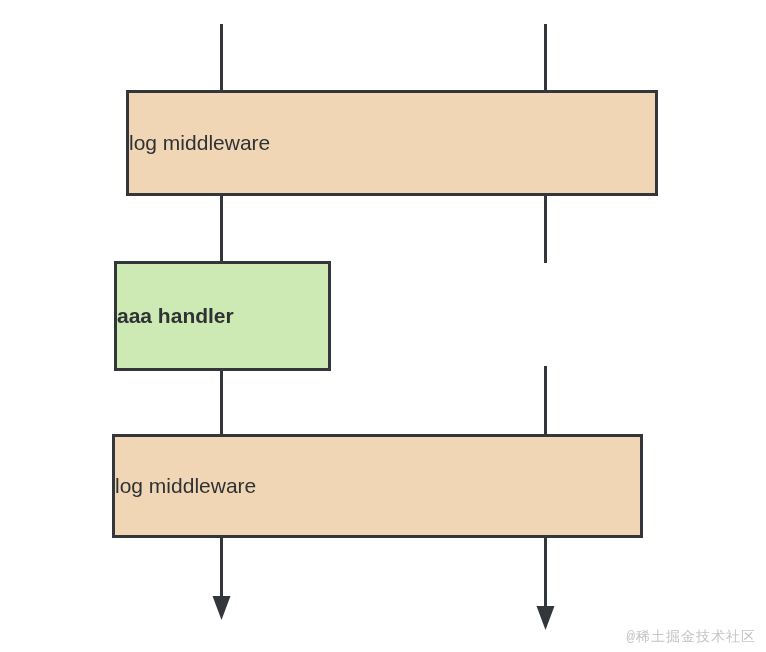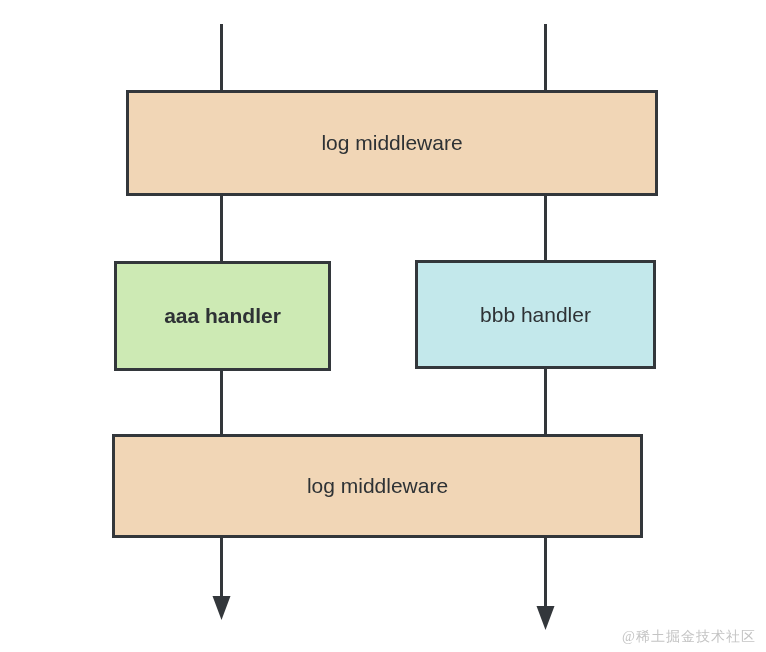--- a/index.html
+++ b/index.html
@@ -23,37 +23,37 @@
     stroke-width: 3;
     fill: none;
   }
   .arrowhead { fill: var(--color-line, #33373b); stroke: none; }
   .node {
     position: absolute;
     box-sizing: border-box;
     border: 3px solid var(--color-node_border, #33373b);
     display: flex;
     align-items: center;
-    justify-content: center;
+    justify-content: flex-start;
     font-size: 21px;
     color: var(--color-text, #2e3235);
     text-align: center;
   }
   .node-log-top    { left: 126px; top: 90px;  width: 532px; height: 106px; }
   .node-aaa        { left: 114px; top: 261px; width: 217px; height: 110px; font-weight: bold; }
   .node-bbb        { left: 415px; top: 260px; width: 241px; height: 109px; }
   .node-log-bottom { left: 112px; top: 434px; width: 531px; height: 104px; }
   .watermark {
     position: absolute;
     right: 10px;
     bottom: 6px;
     font-size: 14px;
     letter-spacing: 1px;
     color: var(--color-watermark, #c4c4c4);
-    font-family: Liberation Serif, serif;
+    font-family: Liberation Mono, monospace;
   }
 </style>
 </head>
 <body>
 
 <div class="stage">
 
   <svg class="connectors" width="766" height="652" viewBox="0 0 766 652">
 
     <line class="flow-line" x1="221.5" y1="24" x2="221.5" y2="93"></line>
@@ -70,23 +70,20 @@
   </svg>
 
   <div class="node node-log-top" style="background-color: rgb(241, 214, 182);">
     <span>log middleware</span>
   </div>
 
   <div class="node node-aaa" style="background-color: rgb(205, 234, 180);">
     <span>aaa handler</span>
   </div>
 
-  <div class="node node-bbb" style="background-color: rgb(195, 232, 235);">
-    <span>bbb handler</span>
-  </div>
 
   <div class="node node-log-bottom" style="background-color: rgb(241, 214, 182);">
     <span>log middleware</span>
   </div>
 
   <div class="watermark">@稀土掘金技术社区</div>
 
 </div>
 
 </body></html>

